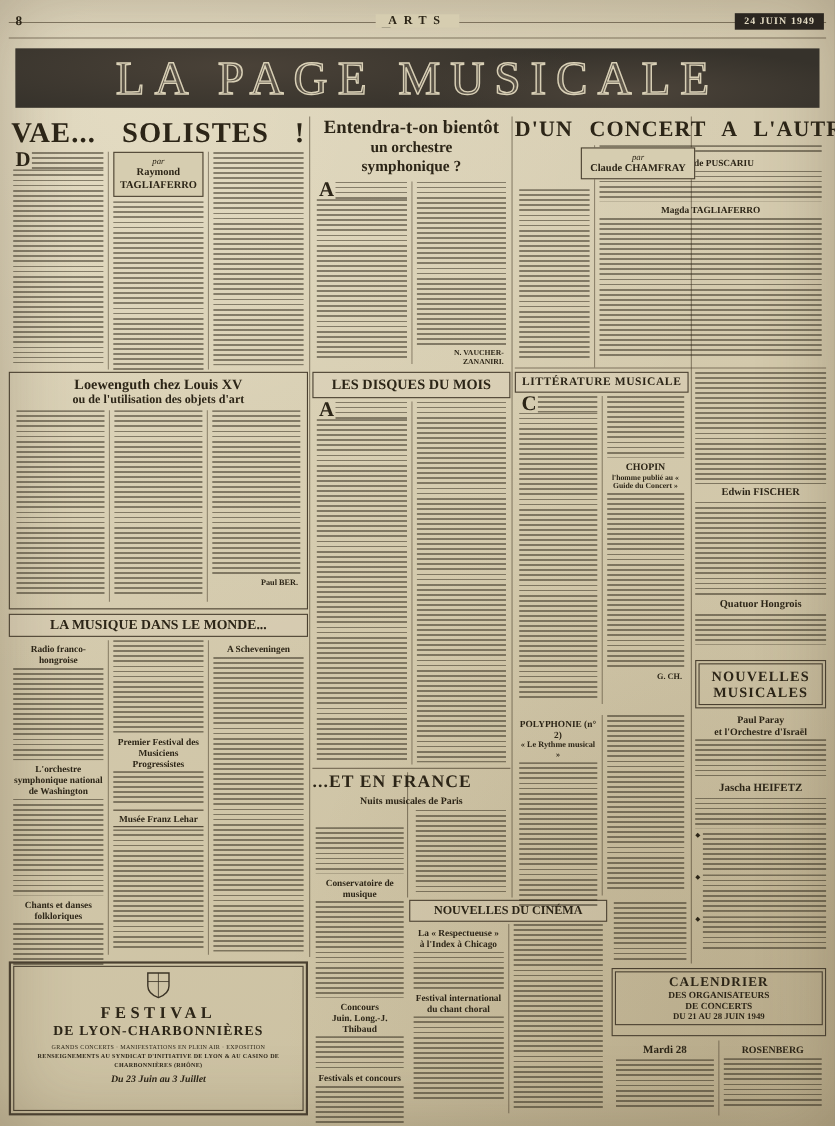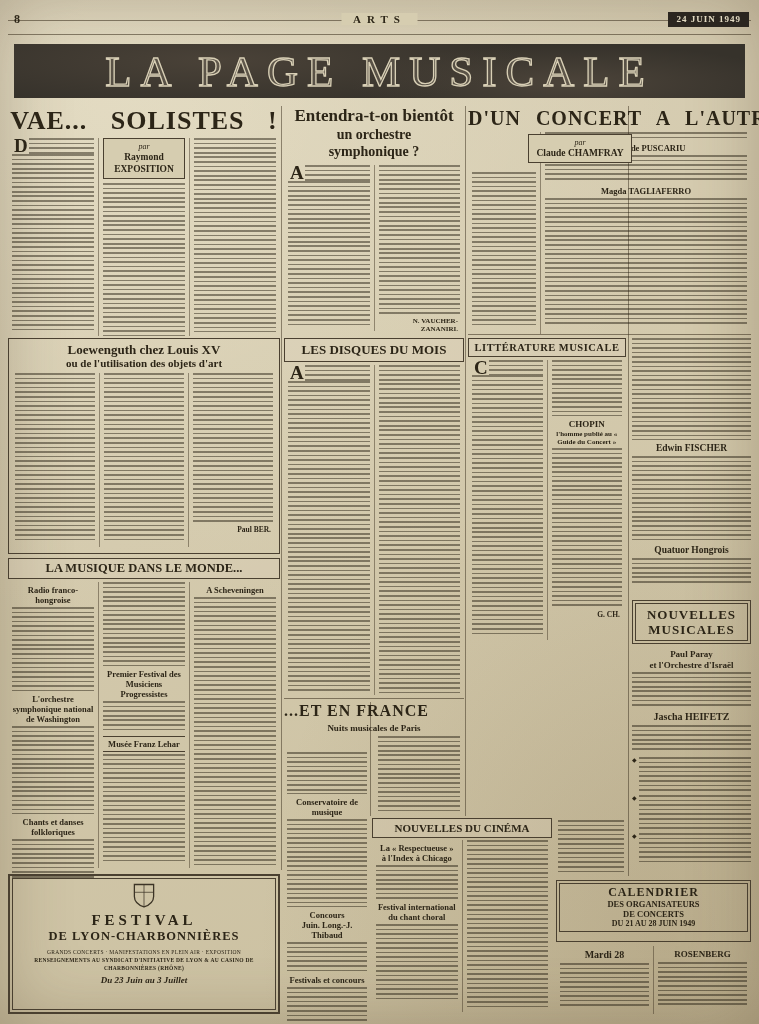--- a/index.html
+++ b/index.html
@@ -97,21 +97,21 @@
       <div class="col">
         <div class="para">
           <span class="dropcap">D</span>
           <div class="fx ind" style="height:16px"></div>
           <div class="fx" style="height:176px"></div>
         </div>
       </div>
       <div class="col">
         <div class="byline">
           <div class="par">par</div>
-          <div class="name">Raymond EXPOSITION</div>
+          <div class="name">Raymond TAGLIAFERRO</div>
         </div>
         <div class="fx" style="height:154px;margin-top:4px"></div>
       </div>
       <div class="col">
         <div class="fx" style="height:194px"></div>
       </div>
     </div>
   </div>
 
   <div class="abs" style="left:8px;top:338px;width:272px;height:216px;border:1px solid #4a4030;padding:3px 2px">
@@ -273,20 +273,32 @@
       <div class="col">
         <div class="fx" style="height:56px"></div>
         <div class="sub" style="font-size:9px;margin-bottom:0">CHOPIN</div>
         <div class="sub it" style="font-size:7px;margin-top:0">l'homme publié au « Guide du Concert »</div>
         <div class="fx" style="height:160px"></div>
         <div class="sig">G. CH.</div>
       </div>
     </div>
   </div>
 
+  <div class="abs" style="left:468px;top:650px;width:158px;height:164px">
+    <div class="cols" style="height:164px">
+      <div class="col">
+        <div class="sub" style="margin-bottom:0">POLYPHONIE (n° 2)</div>
+        <div class="sub it" style="margin-top:0;font-size:7.5px">« Le Rythme musical »</div>
+        <div class="fx" style="height:132px"></div>
+      </div>
+      <div class="col">
+        <div class="fx" style="height:160px"></div>
+      </div>
+    </div>
+  </div>
   <div class="abs fx" style="left:558px;top:820px;width:66px;height:54px"></div>
 
   <div class="abs" style="left:632px;top:338px;width:119px;height:260px">
     <div class="fx" style="height:102px"></div>
     <div class="sub" style="font-size:9.5px">Edwin FISCHER</div>
     <div class="fx" style="height:86px"></div>
     <div class="sub" style="font-size:9.5px">Quatuor Hongrois</div>
     <div class="fx" style="height:28px"></div>
   </div>
 

